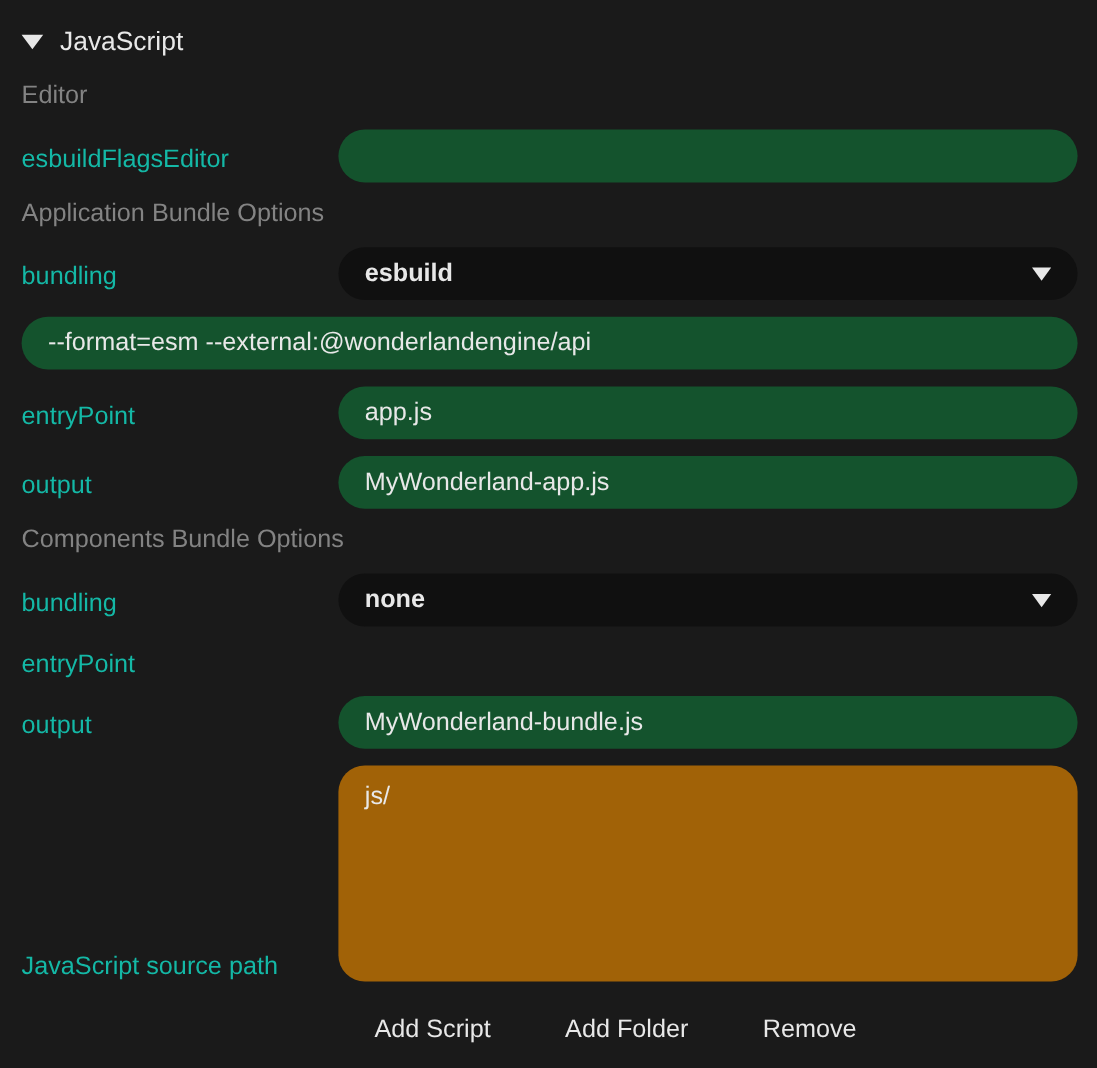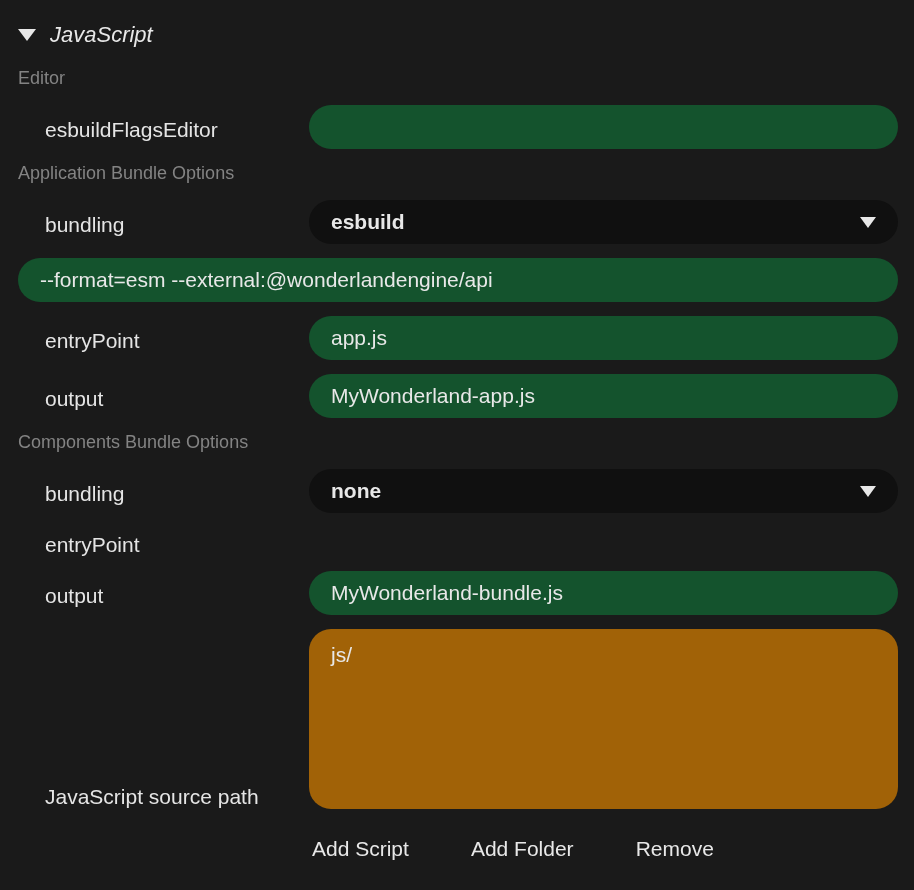--- a/index.html
+++ b/index.html
@@ -35,44 +35,42 @@
       width: 0;
       height: 0;
       border-left: 8px solid transparent;
       border-right: 8px solid transparent;
       border-top: 11px solid #e8e8e8;
       display: inline-block;
     }
     .section-title {
       font-size: 22px;
       color: #e8e8e8;
-      font-style: italic;
     }
     .sub-header {
       color: #838383;
-      font-size: 18px;
+      font-size: 21px;
       margin-bottom: 16px;
     }
     .row {
       display: flex;
       align-items: center;
       margin-bottom: 14px;
     }
     .row-top {
       display: flex;
       align-items: flex-end;
       margin-bottom: 14px;
     }
     .label {
       width: 264px;
       flex-shrink: 0;
-      color: #e5e5e5;
+      color: #14b8a6;
       font-size: 21px;
       padding-top: 6px;
-      margin-left: 27px;
     }
     .input-field {
       flex: 1;
       background: #14532d;
       border: none;
       border-radius: 22px;
       padding: 10px 22px;
       color: #e8e8e8;
       font-size: 21px;
       font-family: inherit;

